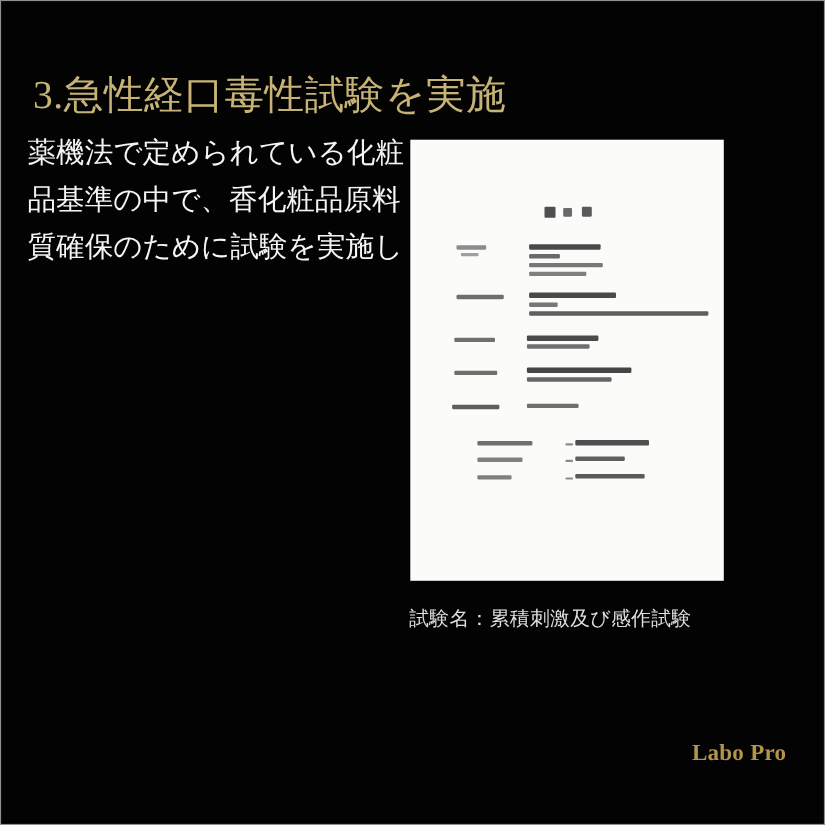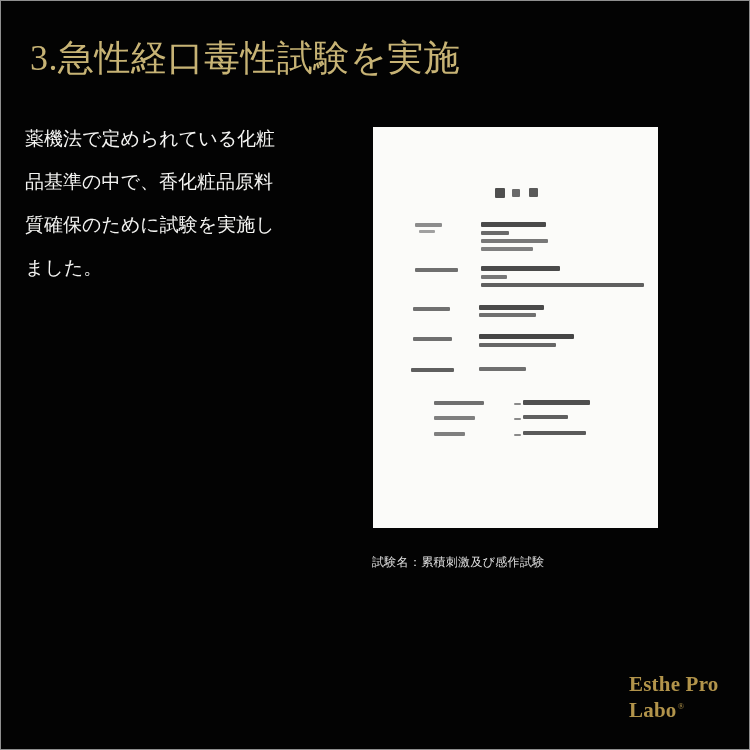--- a/index.html
+++ b/index.html
@@ -9,37 +9,37 @@
     height: 750px;
     box-sizing: border-box;
     background: #030303;
     border: 1px solid #8f8f8f;
     overflow: hidden;
     font-family: "Liberation Sans", "DejaVu Sans", sans-serif;
   }
   .heading {
     position: absolute;
     left: 29px;
-    top: 34px;
+    top: 62px;
     margin: 0;
     font-family: "Liberation Serif", "DejaVu Serif", serif;
     font-weight: normal;
     font-size: 36px;
     line-height: 46px;
     color: #C7B375;
     white-space: nowrap;
     letter-spacing: 0.5px;
     text-align: center;
   }
   .body-text {
     position: absolute;
     left: 24px;
     top: 116px;
     color: #F5F5F3;
-    font-size: 19px;
+    font-size: 26px;
     line-height: 43px;
   }
   .body-text div { white-space: nowrap; }
   .doc {
     position: absolute;
     left: 372px;
     top: 126px;
     width: 285px;
     height: 401px;
     background: #FBFBF9;
@@ -48,21 +48,21 @@
   .doc-marks i {
     position: absolute;
     display: block;
     filter: blur(0.6px);
     border-radius: 1px;
   }
   .caption-line {
     position: absolute;
     left: 371px;
     color: #E0E0E0;
-    font-size: 12px;
+    font-size: 18px;
     line-height: 24px;
     white-space: nowrap;
     letter-spacing: 0.3px;
   }
   .caption-1 { top: 549px; }
   .caption-2 { top: 589px; }
   .logo {
     position: absolute;
     left: 628px;
     top: 672px;
@@ -84,21 +84,20 @@
 <body>
 
 <div class="canvas">
 
   <h1 class="heading">3.急性経口毒性試験を実施</h1>
 
   <div class="body-text">
       <div>薬機法で定められている化粧</div>
       <div>品基準の中で、香化粧品原料</div>
       <div>質確保のために試験を実施し</div>
-      <div>ました。</div>
     </div>
 
   <div class="doc">
     <div class="doc-marks">
         <i style="left: 122px; top: 61px; width: 10px; height: 10px; background: rgb(79, 79, 79);"></i>
         <i style="left: 139px; top: 62px; width: 8px; height: 8px; background: rgb(106, 106, 106);"></i>
         <i style="left: 156px; top: 61px; width: 9px; height: 9px; background: rgb(90, 90, 90);"></i>
         <i style="left: 42px; top: 96px; width: 27px; height: 4px; background: rgb(140, 140, 140);"></i>
         <i style="left: 46px; top: 103px; width: 16px; height: 3px; background: rgb(160, 160, 160);"></i>
         <i style="left: 108px; top: 95px; width: 65px; height: 5px; background: rgb(74, 74, 74);"></i>
@@ -126,17 +125,16 @@
         <i style="left: 61px; top: 305px; width: 31px; height: 4px; background: rgb(127, 127, 127);"></i>
         <i style="left: 141px; top: 307px; width: 7px; height: 2px; background: rgb(138, 138, 138);"></i>
         <i style="left: 150px; top: 304px; width: 63px; height: 4px; background: rgb(90, 90, 90);"></i>
       </div>
   </div>
 
   <div class="caption-line caption-1">試験名：累積刺激及び感作試験</div>
 
 
   <div class="logo">
-    <div>Esthe Pro</div>
-    <div><span>Labo</span><sup>®</sup></div>
+    <div>Labo Pro</div>
   </div>
 
 </div>
 
 </body></html>

